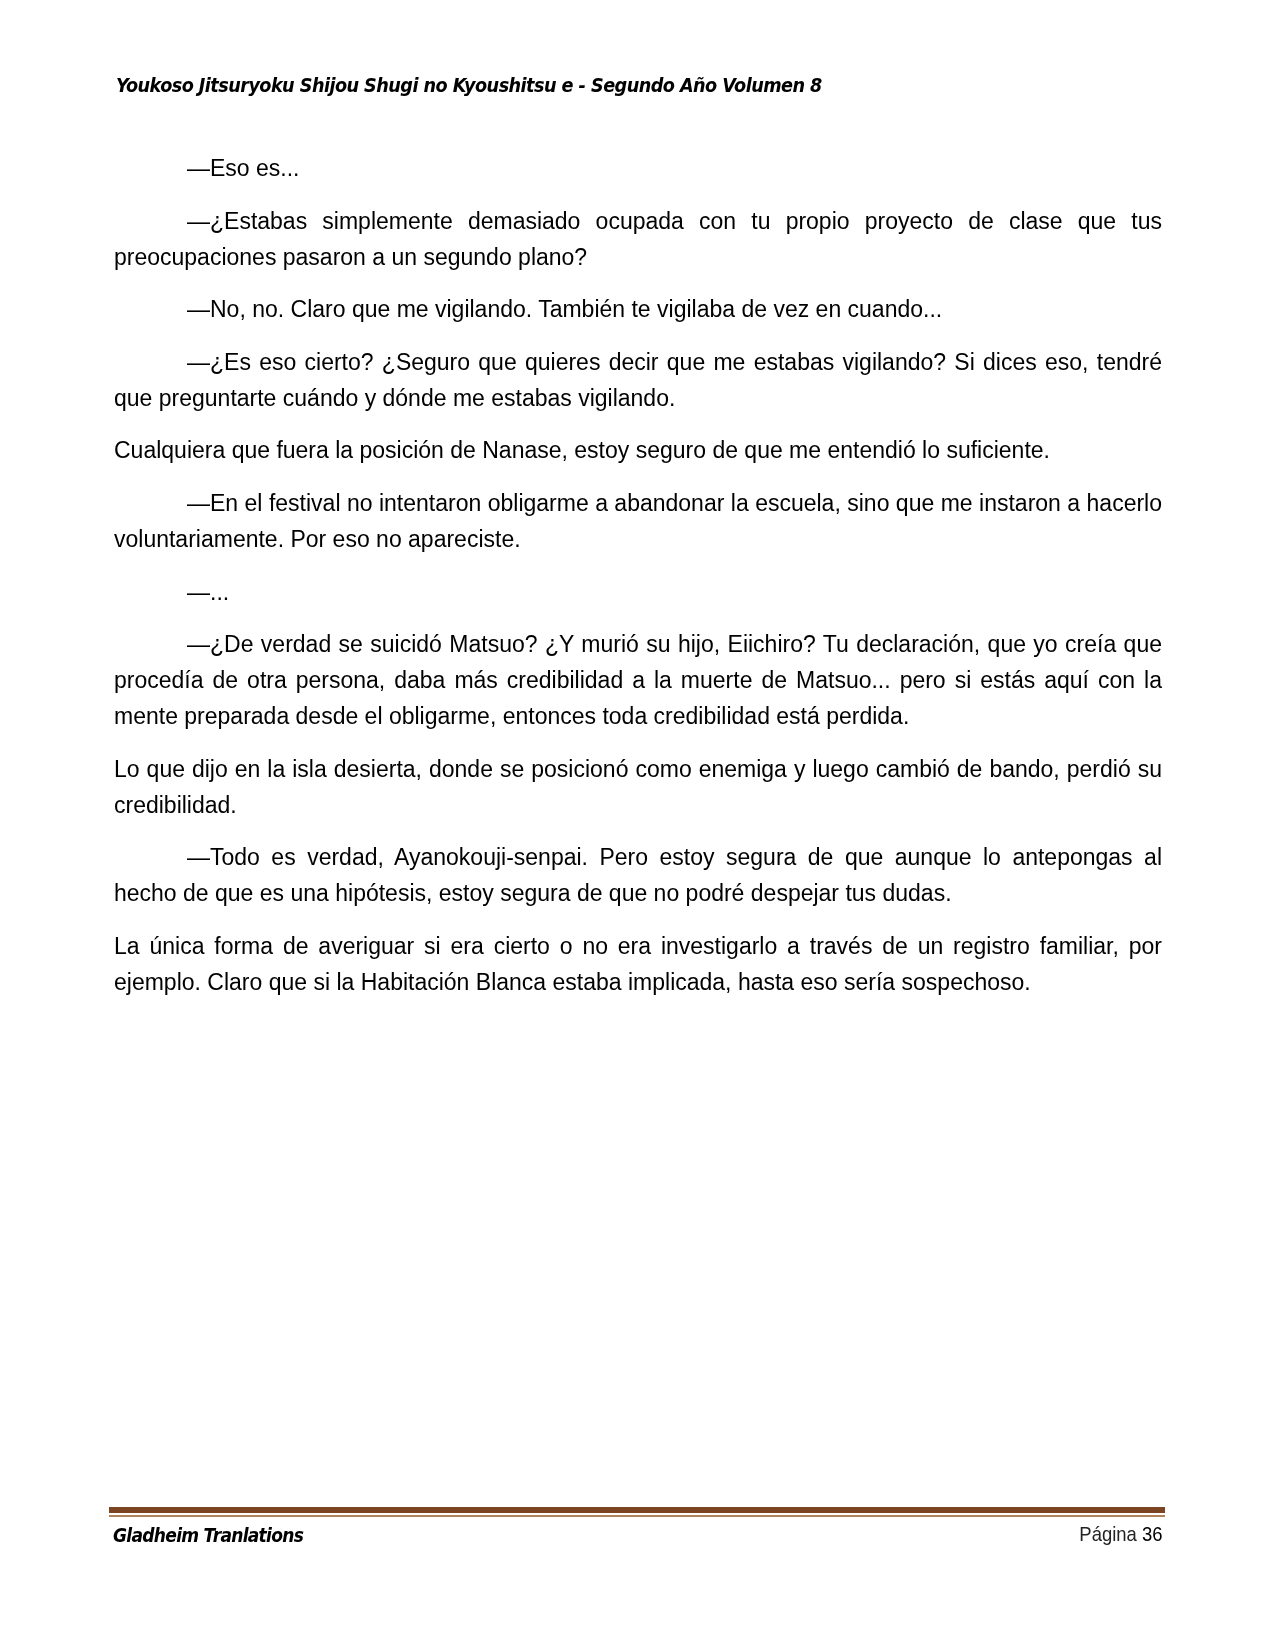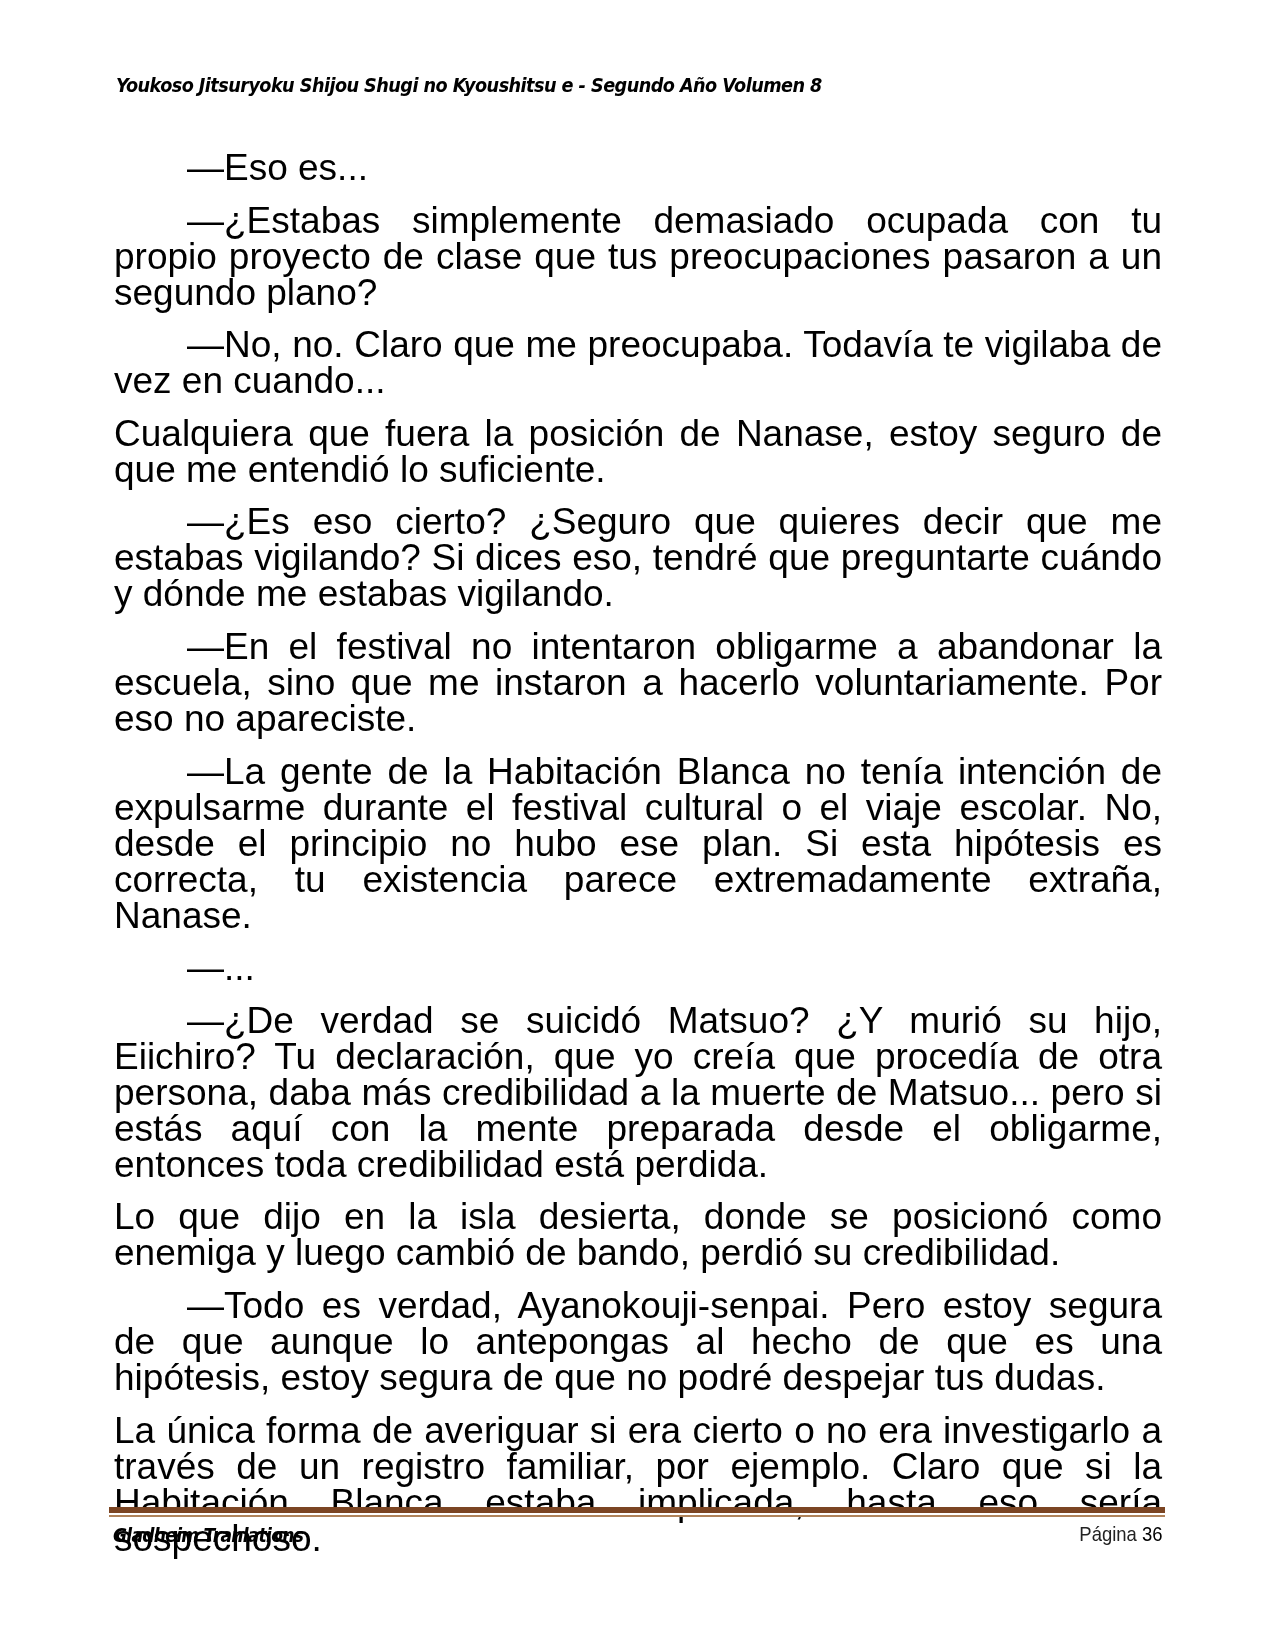--- a/index.html
+++ b/index.html
@@ -26,21 +26,21 @@
       white-space: nowrap;
       transform: scaleX(0.93);
       transform-origin: left top;
     }
     .body-text {
       position: absolute;
       left: 114px;
       top: 150px;
       width: 1048px;
       font-family: "Liberation Sans", sans-serif;
-      font-size: 37px;
+      font-size: 23px;
       line-height: 36px;
     }
     .para {
       margin: 0 0 16.6px 0;
       text-align: justify;
     }
     .para.dialogue {
       text-indent: 73px;
     }
     .footer-rule {
@@ -90,25 +90,24 @@
     }
   </style>
 </head>
 <body>
 
 <div class="page-header">Youkoso Jitsuryoku Shijou Shugi no Kyoushitsu e - Segundo Año Volumen 8</div>
 
 <div class="body-text">
   <p class="para dialogue">—Eso es...</p>
   <p class="para dialogue">—¿Estabas simplemente demasiado ocupada con tu propio proyecto de clase que tus preocupaciones pasaron a un segundo plano?</p>
-  <p class="para dialogue">—No, no. Claro que me preocupaba. Todavía te vigilaba de vez en cuando...</p>
+  <p class="para dialogue">—No, no. Claro que me vigilando. También te vigilaba de vez en cuando...</p>
+  <p class="para dialogue">—¿Es eso cierto? ¿Seguro que quieres decir que me estabas vigilando? Si dices eso, tendré que preguntarte cuándo y dónde me estabas vigilando.</p>
   <p class="para narration">Cualquiera que fuera la posición de Nanase, estoy seguro de que me entendió lo suficiente.</p>
-  <p class="para dialogue">—¿Es eso cierto? ¿Seguro que quieres decir que me estabas vigilando? Si dices eso, tendré que preguntarte cuándo y dónde me estabas vigilando.</p>
   <p class="para dialogue">—En el festival no intentaron obligarme a abandonar la escuela, sino que me instaron a hacerlo voluntariamente. Por eso no apareciste.</p>
-  <p class="para dialogue">—La gente de la Habitación Blanca no tenía intención de expulsarme durante el festival cultural o el viaje escolar. No, desde el principio no hubo ese plan. Si esta hipótesis es correcta, tu existencia parece extremadamente extraña, Nanase.</p>
   <p class="para dialogue">—...</p>
   <p class="para dialogue">—¿De verdad se suicidó Matsuo? ¿Y murió su hijo, Eiichiro? Tu declaración, que yo creía que procedía de otra persona, daba más credibilidad a la muerte de Matsuo... pero si estás aquí con la mente preparada desde el obligarme, entonces toda credibilidad está perdida.</p>
   <p class="para narration">Lo que dijo en la isla desierta, donde se posicionó como enemiga y luego cambió de bando, perdió su credibilidad.</p>
   <p class="para dialogue">—Todo es verdad, Ayanokouji-senpai. Pero estoy segura de que aunque lo antepongas al hecho de que es una hipótesis, estoy segura de que no podré despejar tus dudas.</p>
   <p class="para narration">La única forma de averiguar si era cierto o no era investigarlo a través de un registro familiar, por ejemplo. Claro que si la Habitación Blanca estaba implicada, hasta eso sería sospechoso.</p>
 </div>
 
 <div class="footer-rule">
   <div class="rule-thick"></div>
   <div class="rule-gap"></div>

